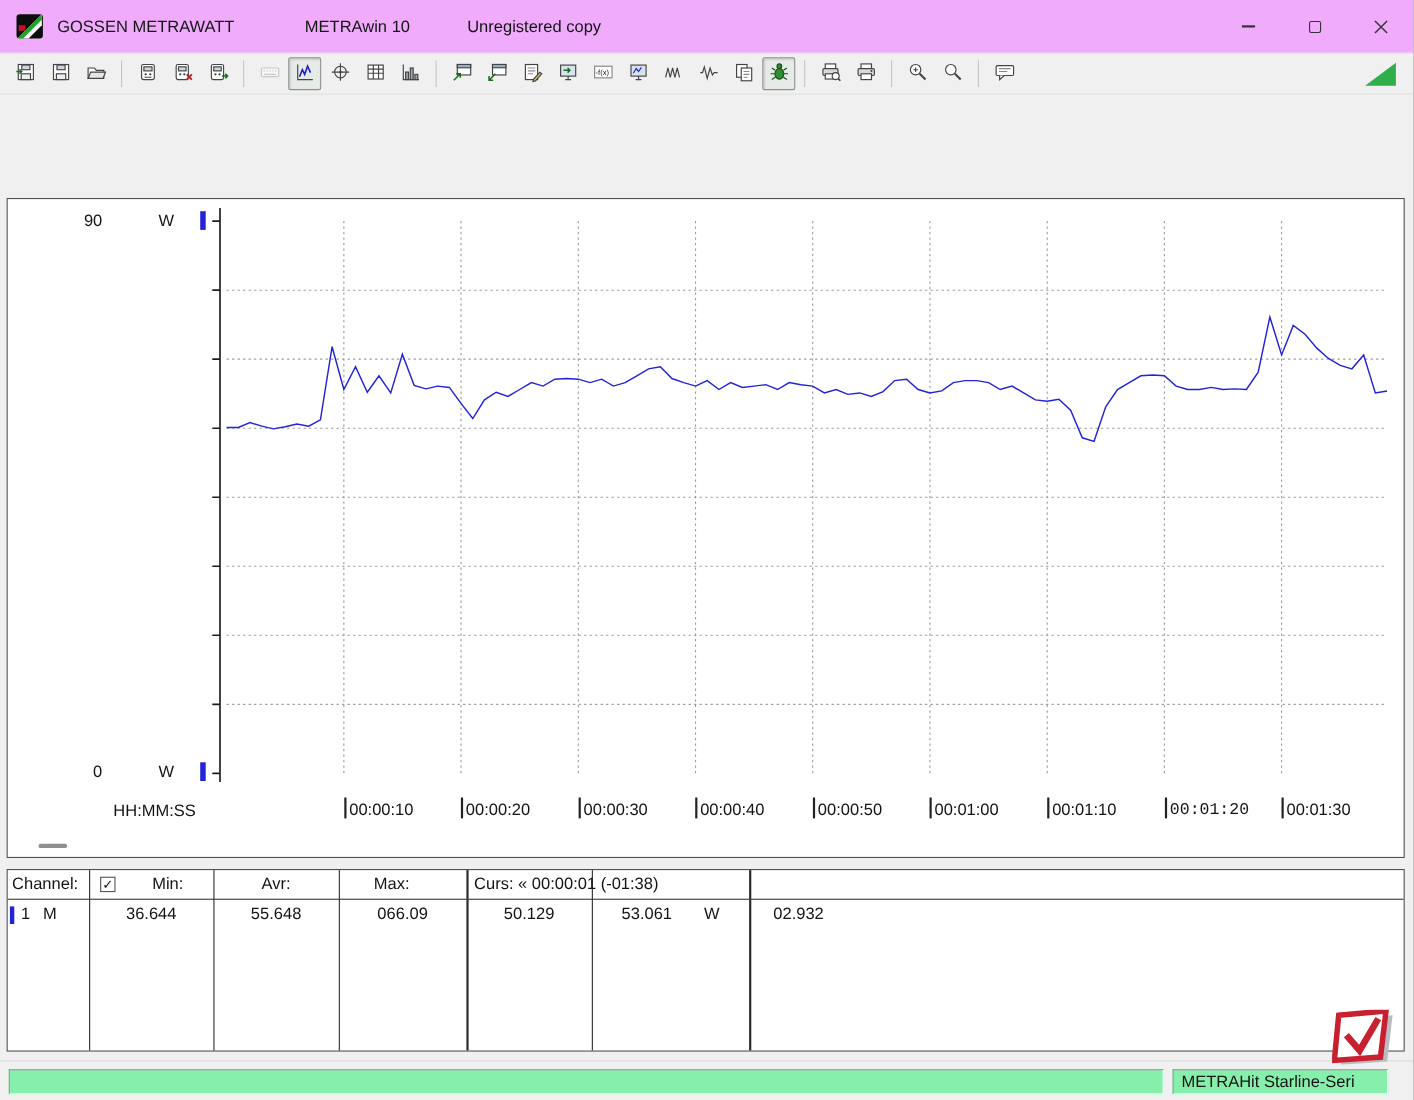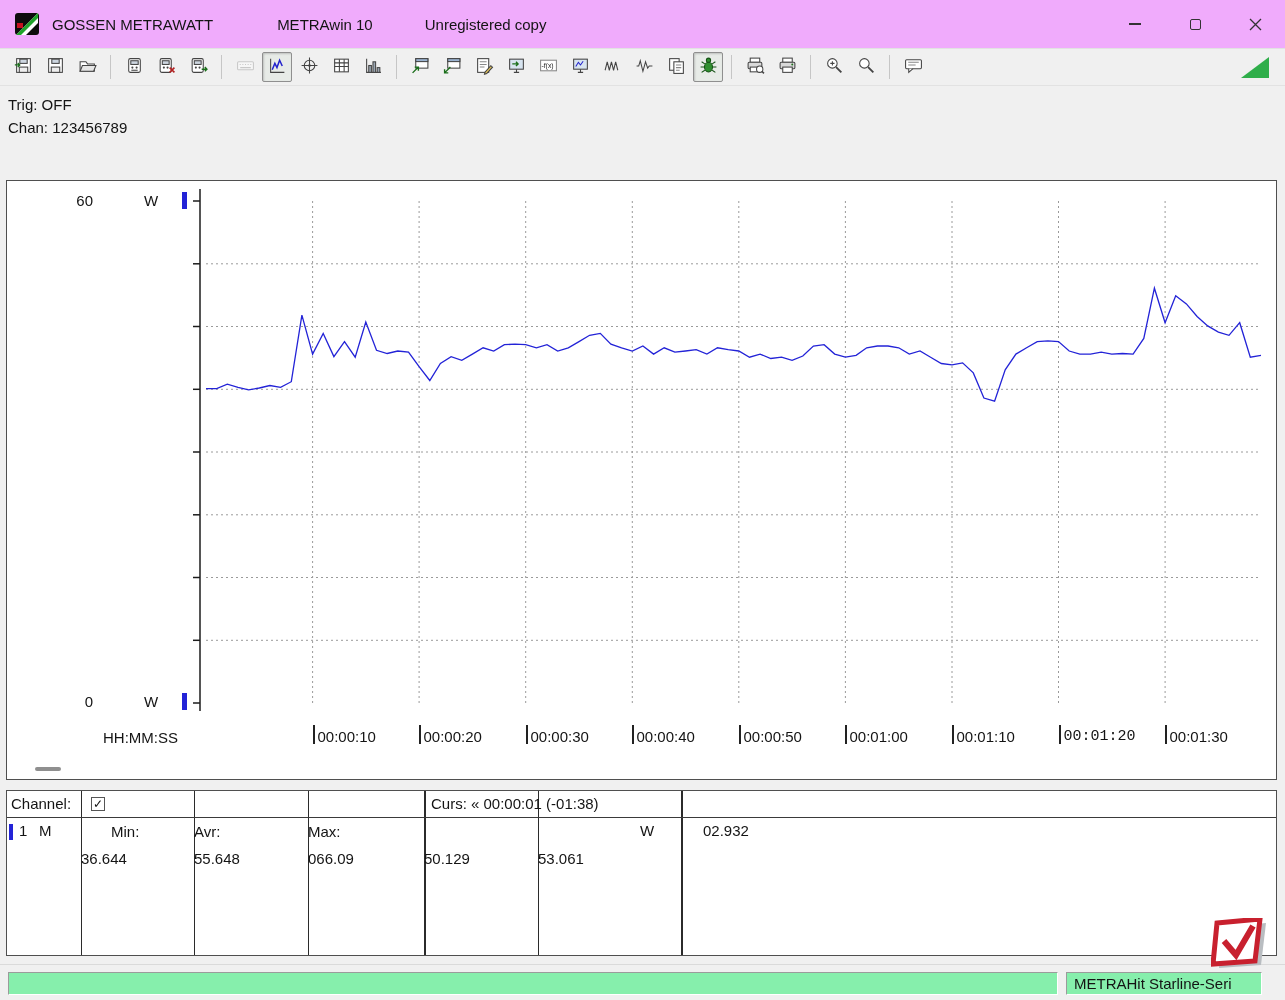--- a/index.html
+++ b/index.html
@@ -56,21 +56,21 @@
   
   .table-panel { position:absolute; left:6px; top:790px; width:1271px; height:166px;
                  background:#fff; border:1px solid #4f4f4f; }
   .vline { position:absolute; top:0; bottom:0; background:#2b2b2b; }
   .header-line { position:absolute; left:0; right:0; top:26px; height:1px; background:#3a3a3a; }
   .th { position:absolute; top:4px; white-space:nowrap; }
   .td { position:absolute; top:31px; white-space:nowrap; }
   .checkbox { position:absolute; left:84px; top:6px; width:14px; height:14px; background:#fff;
               border:1px solid #555; font-size:12px; line-height:12px; text-align:center; color:#111; }
   .chan-bar { position:absolute; left:2px; top:33px; width:4px; height:16px; background:var(--line,#2323d7); }
-  .c-center { text-align:left;margin-top:28px; }
+  .c-center { text-align:center; }
   
   .watermark { position:absolute; right:18px; top:918px; display:flex; align-items:center; gap:6px; z-index:6; }
   .wm-outline { fill:#fff; stroke:var(--watermark-red,#c8202e); stroke-width:5; }
   .wm-shadow { fill:#b9bdc1; }
   .wm-check { fill:none; stroke:var(--watermark-red,#c8202e); stroke-width:6; }
   .wm-text { font-size:35px; font-weight:bold; letter-spacing:.5px; white-space:nowrap; }
   .wm-text .p1 { color:var(--watermark-red,#c8202e); }
   .wm-text .p2 { color:var(--watermark-gray,#9aa0a6); }
   
   .status-bar { position:absolute; left:0; top:964px; width:1285px; height:36px;
@@ -297,24 +297,20 @@
         <span><svg viewBox="0 0 18 18" width="19" height="19">
             <rect x="1.5" y="3.5" width="15" height="8.5" rx="1" fill="#fff" stroke="#444"></rect>
             <path d="M4.5 12 v3.5 l4 -3.5" fill="#fff" stroke="#444"></path>
             <path d="M4 6 h10 M4 8.5 h7" stroke="#888"></path>
           </svg></span>
       </div>
       <div class="resize-grip"></div>
     </div>
 
   <div class="status-panel">
-    <div class="sp-left">
-      <div class="sp-row">Trig: OFF</div>
-      <div class="sp-row">Chan: 123456789</div>
-    </div>
   </div>
 
   <div class="chart-panel">
     <svg class="chart-svg">
         <line class="grid" x1="199" y1="459.3" x2="1254" y2="459.3"></line>
         <line class="grid" x1="199" y1="396.5" x2="1254" y2="396.5"></line>
         <line class="grid" x1="199" y1="333.8" x2="1254" y2="333.8"></line>
         <line class="grid" x1="199" y1="271.0" x2="1254" y2="271.0"></line>
         <line class="grid" x1="199" y1="208.3" x2="1254" y2="208.3"></line>
         <line class="grid" x1="199" y1="145.5" x2="1254" y2="145.5"></line>
@@ -333,21 +329,21 @@
         <line class="axis" x1="186" y1="459.3" x2="193" y2="459.3"></line>
         <line class="axis" x1="186" y1="396.5" x2="193" y2="396.5"></line>
         <line class="axis" x1="186" y1="333.8" x2="193" y2="333.8"></line>
         <line class="axis" x1="186" y1="271.0" x2="193" y2="271.0"></line>
         <line class="axis" x1="186" y1="208.3" x2="193" y2="208.3"></line>
         <line class="axis" x1="186" y1="145.5" x2="193" y2="145.5"></line>
         <line class="axis" x1="186" y1="82.8" x2="193" y2="82.8"></line>
         <line class="axis" x1="186" y1="20.0" x2="193" y2="20.0"></line>
         <polyline class="data-line" style="stroke:var(--line)" points="199.0,207.6 209.7,207.6 220.3,203.2 231.0,206.4 241.6,208.9 252.3,207.0 262.9,204.5 273.6,206.4 284.3,200.7 294.9,134.2 305.6,173.1 316.2,152.4 326.9,175.6 337.5,160.6 348.2,176.2 358.8,141.1 369.5,169.3 380.2,172.5 390.8,170.0 401.5,171.2 412.1,185.7 422.8,199.5 433.4,182.5 444.1,175.6 454.8,179.4 465.4,173.1 476.1,166.8 486.7,170.0 497.4,163.7 508.0,163.1 518.7,163.7 529.4,166.8 540.0,163.7 550.7,170.0 561.3,166.8 572.0,160.6 582.6,154.3 593.3,152.4 603.9,163.1 614.6,166.8 625.3,170.0 635.9,165.0 646.6,173.1 657.2,166.8 667.9,171.2 678.5,170.0 689.2,168.7 699.9,173.1 710.5,166.8 721.2,168.7 731.8,170.0 742.5,176.2 753.1,173.1 763.8,177.5 774.5,176.2 785.1,179.4 795.8,175.0 806.4,165.0 817.1,163.7 827.7,173.1 838.4,176.2 849.1,174.4 859.7,166.8 870.4,165.0 881.0,165.0 891.7,166.8 902.3,173.1 913.0,170.0 923.6,176.2 934.3,182.5 945.0,183.8 955.6,181.9 966.3,191.9 976.9,217.0 987.6,220.2 998.2,188.8 1008.9,173.1 1019.6,166.8 1030.2,160.6 1040.9,159.9 1051.5,160.6 1062.2,170.0 1072.8,173.1 1083.5,173.1 1094.2,171.2 1104.8,173.1 1115.5,172.5 1126.1,173.1 1136.8,157.4 1147.4,107.2 1158.1,141.7 1168.7,114.8 1179.4,122.9 1190.1,135.5 1200.7,144.9 1211.4,151.1 1222.0,154.3 1232.7,141.7 1243.3,176.2 1254.0,174.4"></polyline>
       </svg>
-    <div class="y-lab" style="left:52px; top:11px;">60</div>
+    <div class="y-lab" style="left:52px; top:11px;">90</div>
     <div class="y-unit" style="left:137px; top:11px;">W</div>
     <div class="y-lab" style="left:52px; top:512px;">0</div>
     <div class="y-unit" style="left:137px; top:512px;">W</div>
     <div class="axis-marker" style="top:11px;"></div>
     <div class="axis-marker" style="top:512px;"></div>
     <div class="x-axis-area">
       <div class="x-axis-name">HH:MM:SS</div>
     <div class="x-tick" style="left: 306px;">
           <span class="tickbar"></span>
           <span class="ticktext">00:00:10</span>

